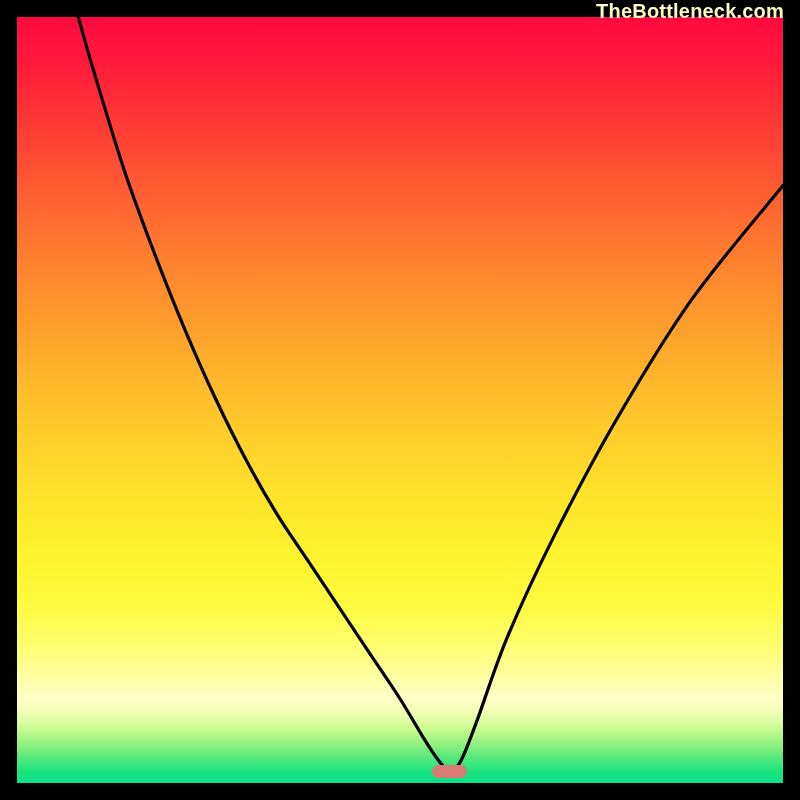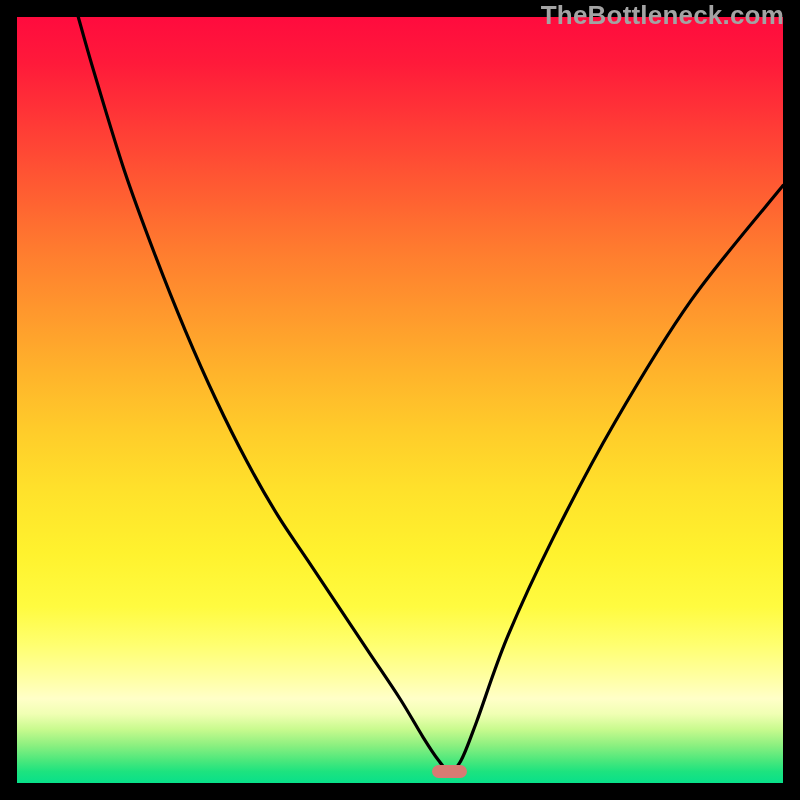--- a/index.html
+++ b/index.html
@@ -59,23 +59,23 @@
   .marker {
     position: absolute;
     background: #d87b73;
     border-radius: 8px;
   }
   .watermark {
     position: absolute;
     top: 0px;
     right: 16px;
     font-family: Arial, Helvetica, sans-serif;
-    font-size: 26px;
+    font-size: 20px;
     font-weight: 600;
-    color: #a3a3a3;
+    color: #fef9c3;
     letter-spacing: 0.2px;
     user-select: none;
   }
 </style>
 </head>
 <body>
 
 <div class="frame">
   <div class="plot">
     <div class="gradient"></div>

